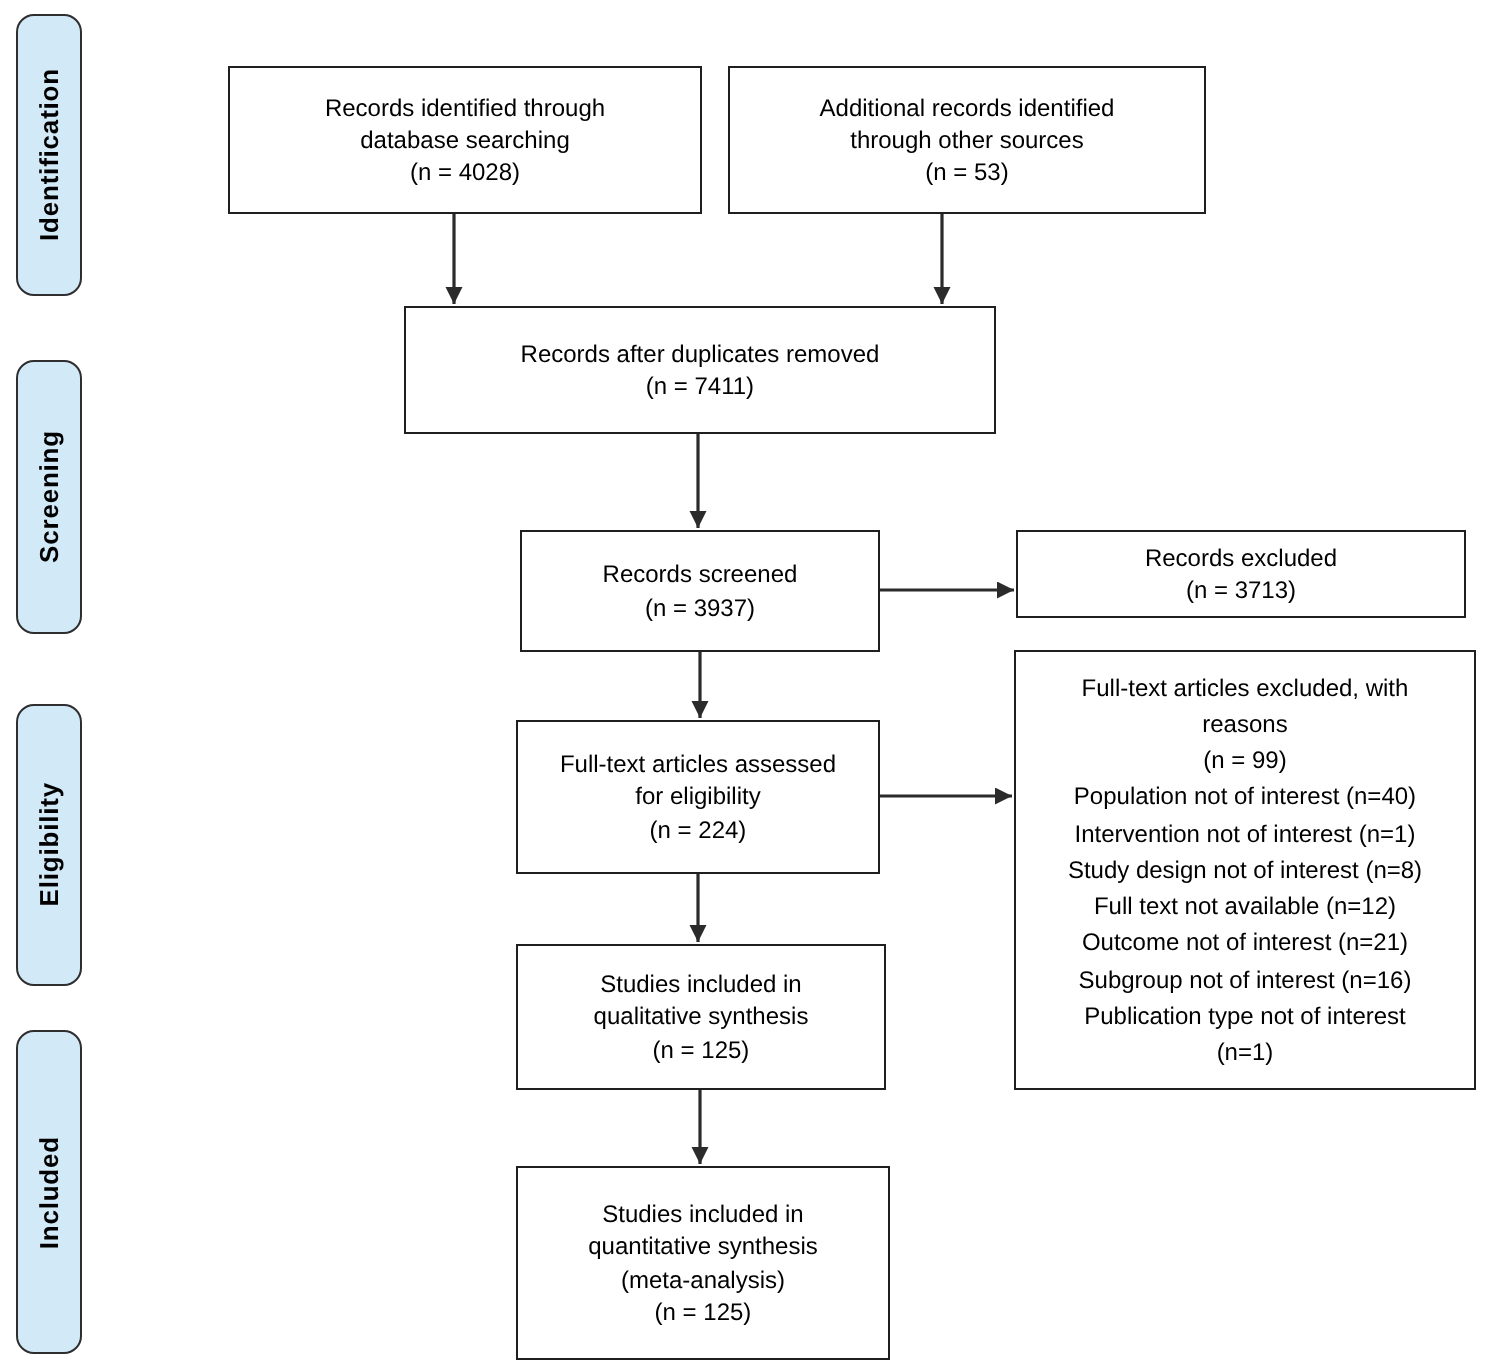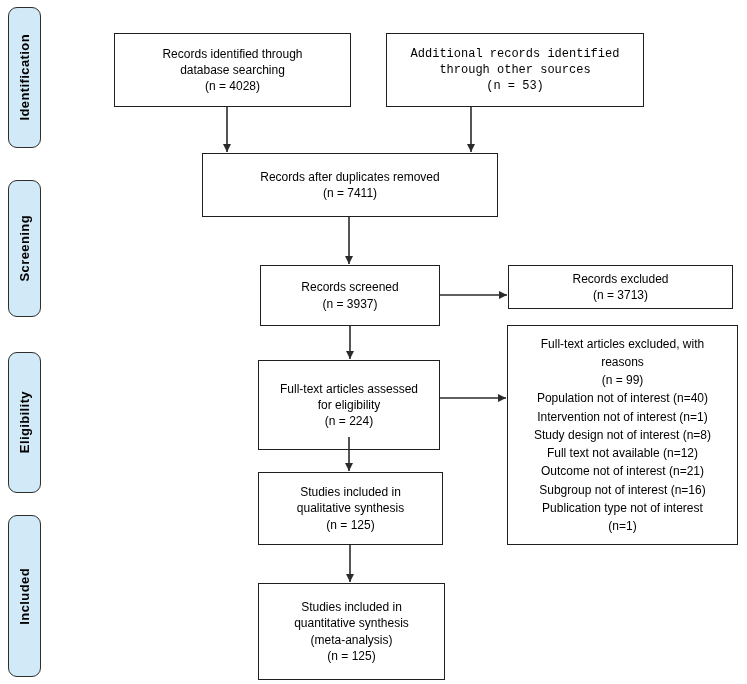--- a/index.html
+++ b/index.html
@@ -49,25 +49,25 @@
     padding: 2px 4px;
   }
   .box-text {
     font-size: 12px;
     line-height: 1.35;
     white-space: pre-line;
   }
   .box-text.tall { line-height: 1.52; }
 
   .b-records-db   { left: 93px;  top: 33px;  width: 237px; height: 74px; margin-left: 21px; }
-  .b-records-other{ left: 386px; top: 33px;  width: 258px; height: 74px; font-family: Liberation Mono, monospace; }
+  .b-records-other{ left: 364px; top: 33px;  width: 239px; height: 74px; }
   .b-after-dup    { left: 202px; top: 153px; width: 296px; height: 64px; }
   .b-screened     { left: 260px; top: 265px; width: 180px; height: 61px; }
   .b-excluded     { left: 508px; top: 265px; width: 225px; height: 44px; }
-  .b-ft-assessed  { left: 258px; top: 360px; width: 182px; height: 90px; }
+  .b-ft-assessed  { left: 258px; top: 360px; width: 182px; height: 77px; }
   .b-ft-excluded  { left: 507px; top: 325px; width: 231px; height: 220px; }
   .b-qualitative  { left: 258px; top: 472px; width: 185px; height: 73px; }
   .b-quantitative { left: 258px; top: 583px; width: 187px; height: 97px; }
 
   .arrows {
     position: absolute;
     left: 0; top: 0;
     width: 747px; height: 684px;
     pointer-events: none;
   }

